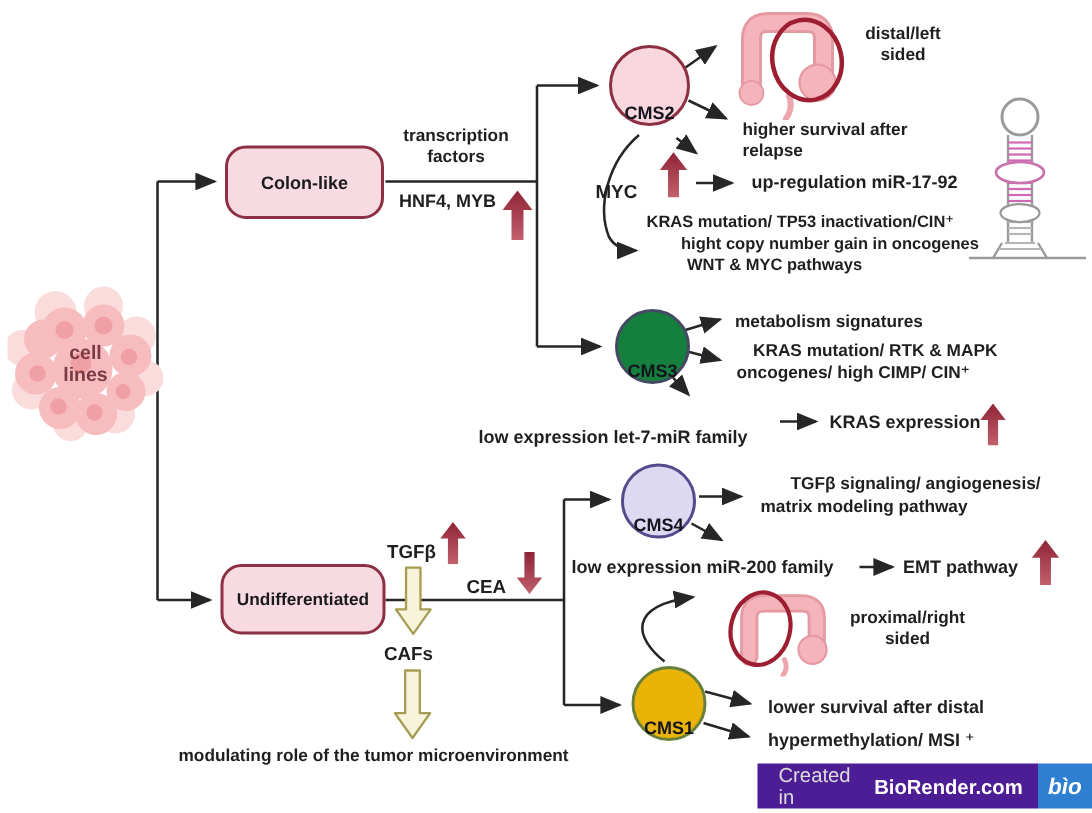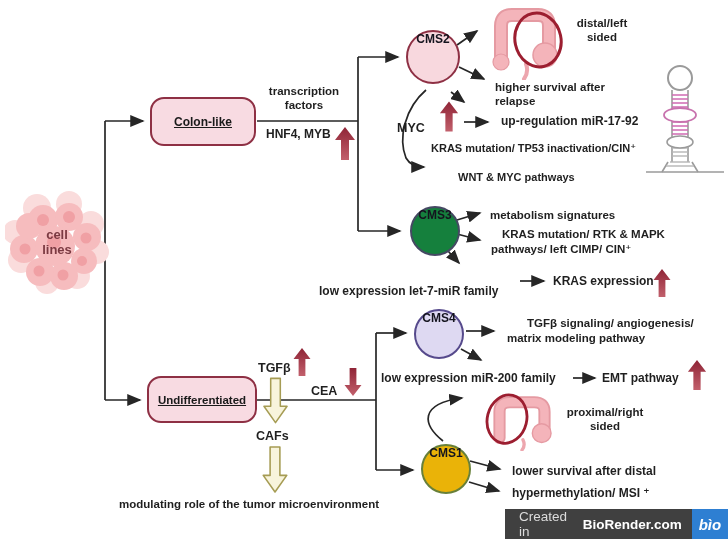--- a/index.html
+++ b/index.html
@@ -9,39 +9,39 @@
   }
   .lines-layer{position:absolute;left:0;top:0;width:728px;height:542px;}
   .t{
     position:absolute;font-weight:bold;font-size:11.5px;line-height:1.18;
     color:#1f1f1f;white-space:nowrap;
   }
   .wrap{white-space:normal;text-align:center;}
   .nodebox{
     position:absolute;box-sizing:border-box;border:2.2px solid #8e3044;background:#f8dbe2;
     border-radius:14px;display:flex;align-items:center;justify-content:center;
-    font-weight:bold;font-size:12px;color:#1a1a1a;text-decoration:underline;
+    font-weight:bold;font-size:12px;color:#1a1a1a;
   }
   .cms{
     position:absolute;box-sizing:border-box;border-radius:50%;
-    display:flex;align-items:flex-start;justify-content:center;
+    display:flex;align-items:flex-end;justify-content:center;
     font-weight:bold;font-size:12px;color:#14141e;
   }
   .cms2{background:#f8d8de;border:2.2px solid #8e3044;}
   .cms3{background:#15803d;border:2.2px solid #454963;}
   .cms4{background:#ded9f2;border:2.2px solid #564a8c;}
   .cms1{background:#eab308;border:2.2px solid #68803a;}
   .icon{position:absolute;}
   .celltxt{position:absolute;font-weight:bold;font-size:13px;color:#7b3a42;text-align:center;line-height:1.15;}
   .badge{
     position:absolute;left:505px;top:509px;height:30px;display:flex;align-items:stretch;
     font-size:13.5px;
   }
   .badge-gray{
-    background:#404040;display:flex;align-items:center;padding:0 10px 0 14px;color:#dcdcdc;
+    background:#4c1d95;display:flex;align-items:center;padding:0 10px 0 14px;color:#dcdcdc;
   }
   .badge-gray b{color:#ffffff;margin-left:5px;}
   .badge-blue{
     background:#2e7fd2;width:37px;display:flex;align-items:center;justify-content:center;
     color:#fff;font-weight:bold;font-style:italic;font-size:15px;
   }
 </style>
 </head>
 <body>
 
@@ -152,25 +152,26 @@
     <div>transcription</div>
     <div>factors</div>
   </div>
   <div class="t" style="left:266px;top:127px;font-size:12px">HNF4, MYB</div>
   <div class="t" style="left:397px;top:121px;font-size:12.5px">MYC</div>
 
   <div class="t wrap" style="left:566px;top:17px;width:72px">distal/left sided</div>
   <div class="t wrap" style="left:495px;top:81px;width:124px;text-align:left">higher survival after relapse</div>
   <div class="t" style="left:501px;top:114px;font-size:12px">up-regulation miR-17-92</div>
   <div class="t" style="left:431px;top:142px;font-size:11px">KRAS mutation/ TP53 inactivation/CIN⁺</div>
+  <div class="t" style="left:454px;top:156.5px;font-size:11px">hight copy number gain in oncogenes</div>
   <div class="t" style="left:458px;top:171px;font-size:11px">WNT &amp; MYC pathways</div>
 
   <div class="t" style="left:490px;top:209px">metabolism signatures</div>
   <div class="t" style="left:502px;top:228px">KRAS mutation/ RTK &amp; MAPK</div>
-  <div class="t" style="left:491px;top:243px">pathways/ left CIMP/ CIN⁺</div>
+  <div class="t" style="left:491px;top:243px">oncogenes/ high CIMP/ CIN⁺</div>
   <div class="t" style="left:319px;top:284px;font-size:12px">low expression  let-7-miR family</div>
   <div class="t" style="left:553px;top:274px;font-size:12px">KRAS expression</div>
 
   <div class="t" style="left:527px;top:317px">TGFβ signaling/ angiogenesis/</div>
   <div class="t" style="left:507px;top:332px">matrix modeling pathway</div>
   <div class="t" style="left:381px;top:371px;font-size:12px">low expression  miR-200 family</div>
   <div class="t" style="left:602px;top:371px;font-size:12px">EMT pathway</div>
 
   <div class="t wrap" style="left:558px;top:406px;width:94px">proximal/right sided</div>
   <div class="t" style="left:512px;top:464px;font-size:12px">lower survival after distal</div>

